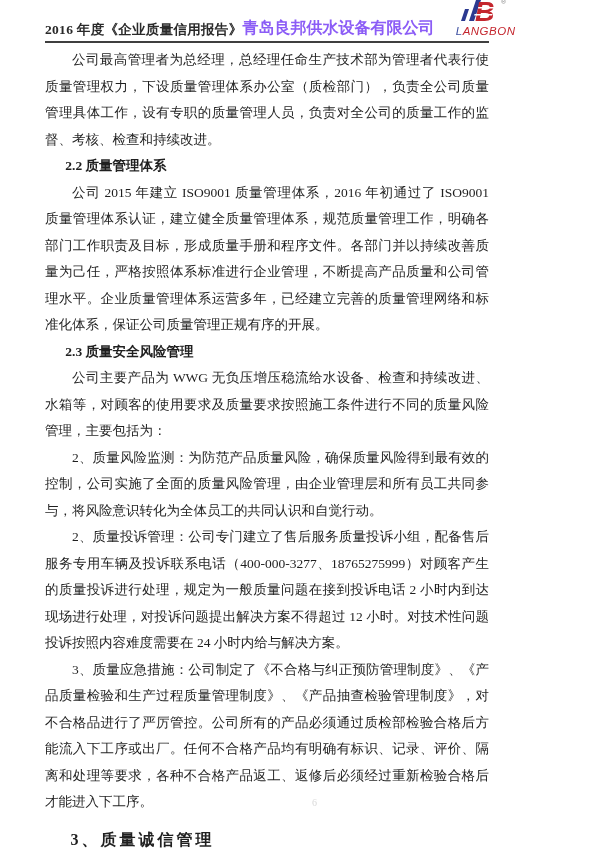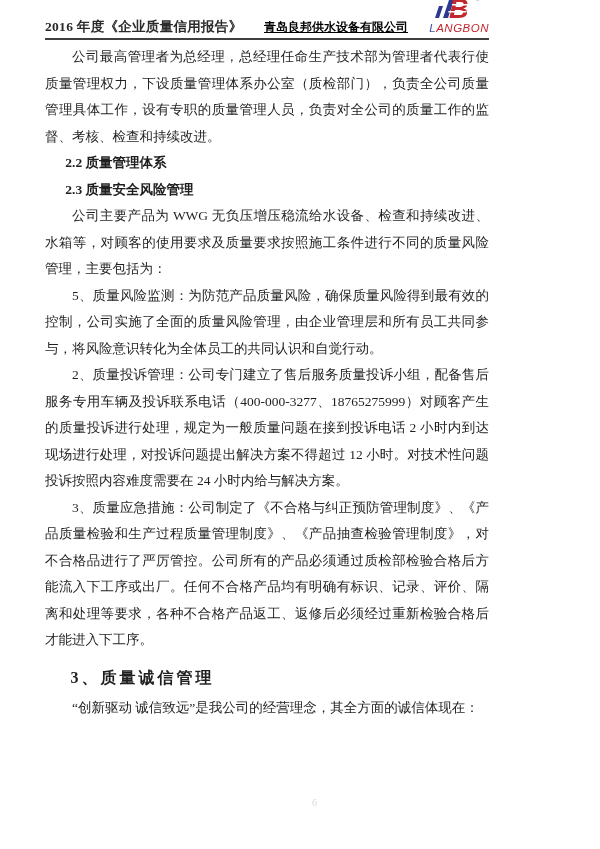--- a/index.html
+++ b/index.html
@@ -29,25 +29,24 @@
     font-weight: bold;
     color: #2a2a2a;
     letter-spacing: 0.3px;
     white-space: nowrap;
   }
   .header-right {
     display: flex;
     align-items: flex-end;
   }
   .company-name {
-    font-size: 12px;
+    font-size: 16px;
     font-weight: bold;
-    color: #000000;
+    color: #8b5cf6;
     white-space: nowrap;
-    text-decoration: underline;
   }
   .logo {
     position: relative;
     display: inline-block;
     margin-left: 7px;
     width: 74px;
     height: 15px;
   }
   .logo-icon {
     position: absolute;
@@ -130,23 +129,24 @@
             </svg>
           </span>
           <span class="logo-word">LANGBON</span>
         </span>
       </div>
     </div>
 
     <div class="doc-body">
       <p class="para">公司最高管理者为总经理，总经理任命生产技术部为管理者代表行使质量管理权力，下设质量管理体系办公室（质检部门），负责全公司质量管理具体工作，设有专职的质量管理人员，负责对全公司的质量工作的监督、考核、检查和持续改进。</p>
       <h3 class="sub-heading">2.2 质量管理体系</h3>
+      <p class="para">公司 2015 年建立 ISO9001 质量管理体系，2016 年初通过了 ISO9001 质量管理体系认证，建立健全质量管理体系，规范质量管理工作，明确各部门工作职责及目标，形成质量手册和程序文件。各部门并以持续改善质量为己任，严格按照体系标准进行企业管理，不断提高产品质量和公司管理水平。企业质量管理体系运营多年，已经建立完善的质量管理网络和标准化体系，保证公司质量管理正规有序的开展。</p>
       <h3 class="sub-heading">2.3 质量安全风险管理</h3>
       <p class="para">公司主要产品为 WWG 无负压增压稳流给水设备、检查和持续改进、水箱等，对顾客的使用要求及质量要求按照施工条件进行不同的质量风险管理，主要包括为：</p>
-      <p class="para">5、质量风险监测：为防范产品质量风险，确保质量风险得到最有效的控制，公司实施了全面的质量风险管理，由企业管理层和所有员工共同参与，将风险意识转化为全体员工的共同认识和自觉行动。</p>
+      <p class="para">2、质量风险监测：为防范产品质量风险，确保质量风险得到最有效的控制，公司实施了全面的质量风险管理，由企业管理层和所有员工共同参与，将风险意识转化为全体员工的共同认识和自觉行动。</p>
       <p class="para">2、质量投诉管理：公司专门建立了售后服务质量投诉小组，配备售后服务专用车辆及投诉联系电话（400-000-3277、18765275999）对顾客产生的质量投诉进行处理，规定为一般质量问题在接到投诉电话 2 小时内到达现场进行处理，对投诉问题提出解决方案不得超过 12 小时。对技术性问题投诉按照内容难度需要在 24 小时内给与解决方案。</p>
       <p class="para">3、质量应急措施：公司制定了《不合格与纠正预防管理制度》、《产品质量检验和生产过程质量管理制度》、《产品抽查检验管理制度》，对不合格品进行了严厉管控。公司所有的产品必须通过质检部检验合格后方能流入下工序或出厂。任何不合格产品均有明确有标识、记录、评价、隔离和处理等要求，各种不合格产品返工、返修后必须经过重新检验合格后才能进入下工序。</p>
       <h2 class="chapter-heading">3、质量诚信管理</h2>
       <p class="para">“创新驱动 诚信致远”是我公司的经营理念，其全方面的诚信体现在：</p>
     </div>
 
   </div>
 
   <div class="page-mark">6</div>
 </div>

